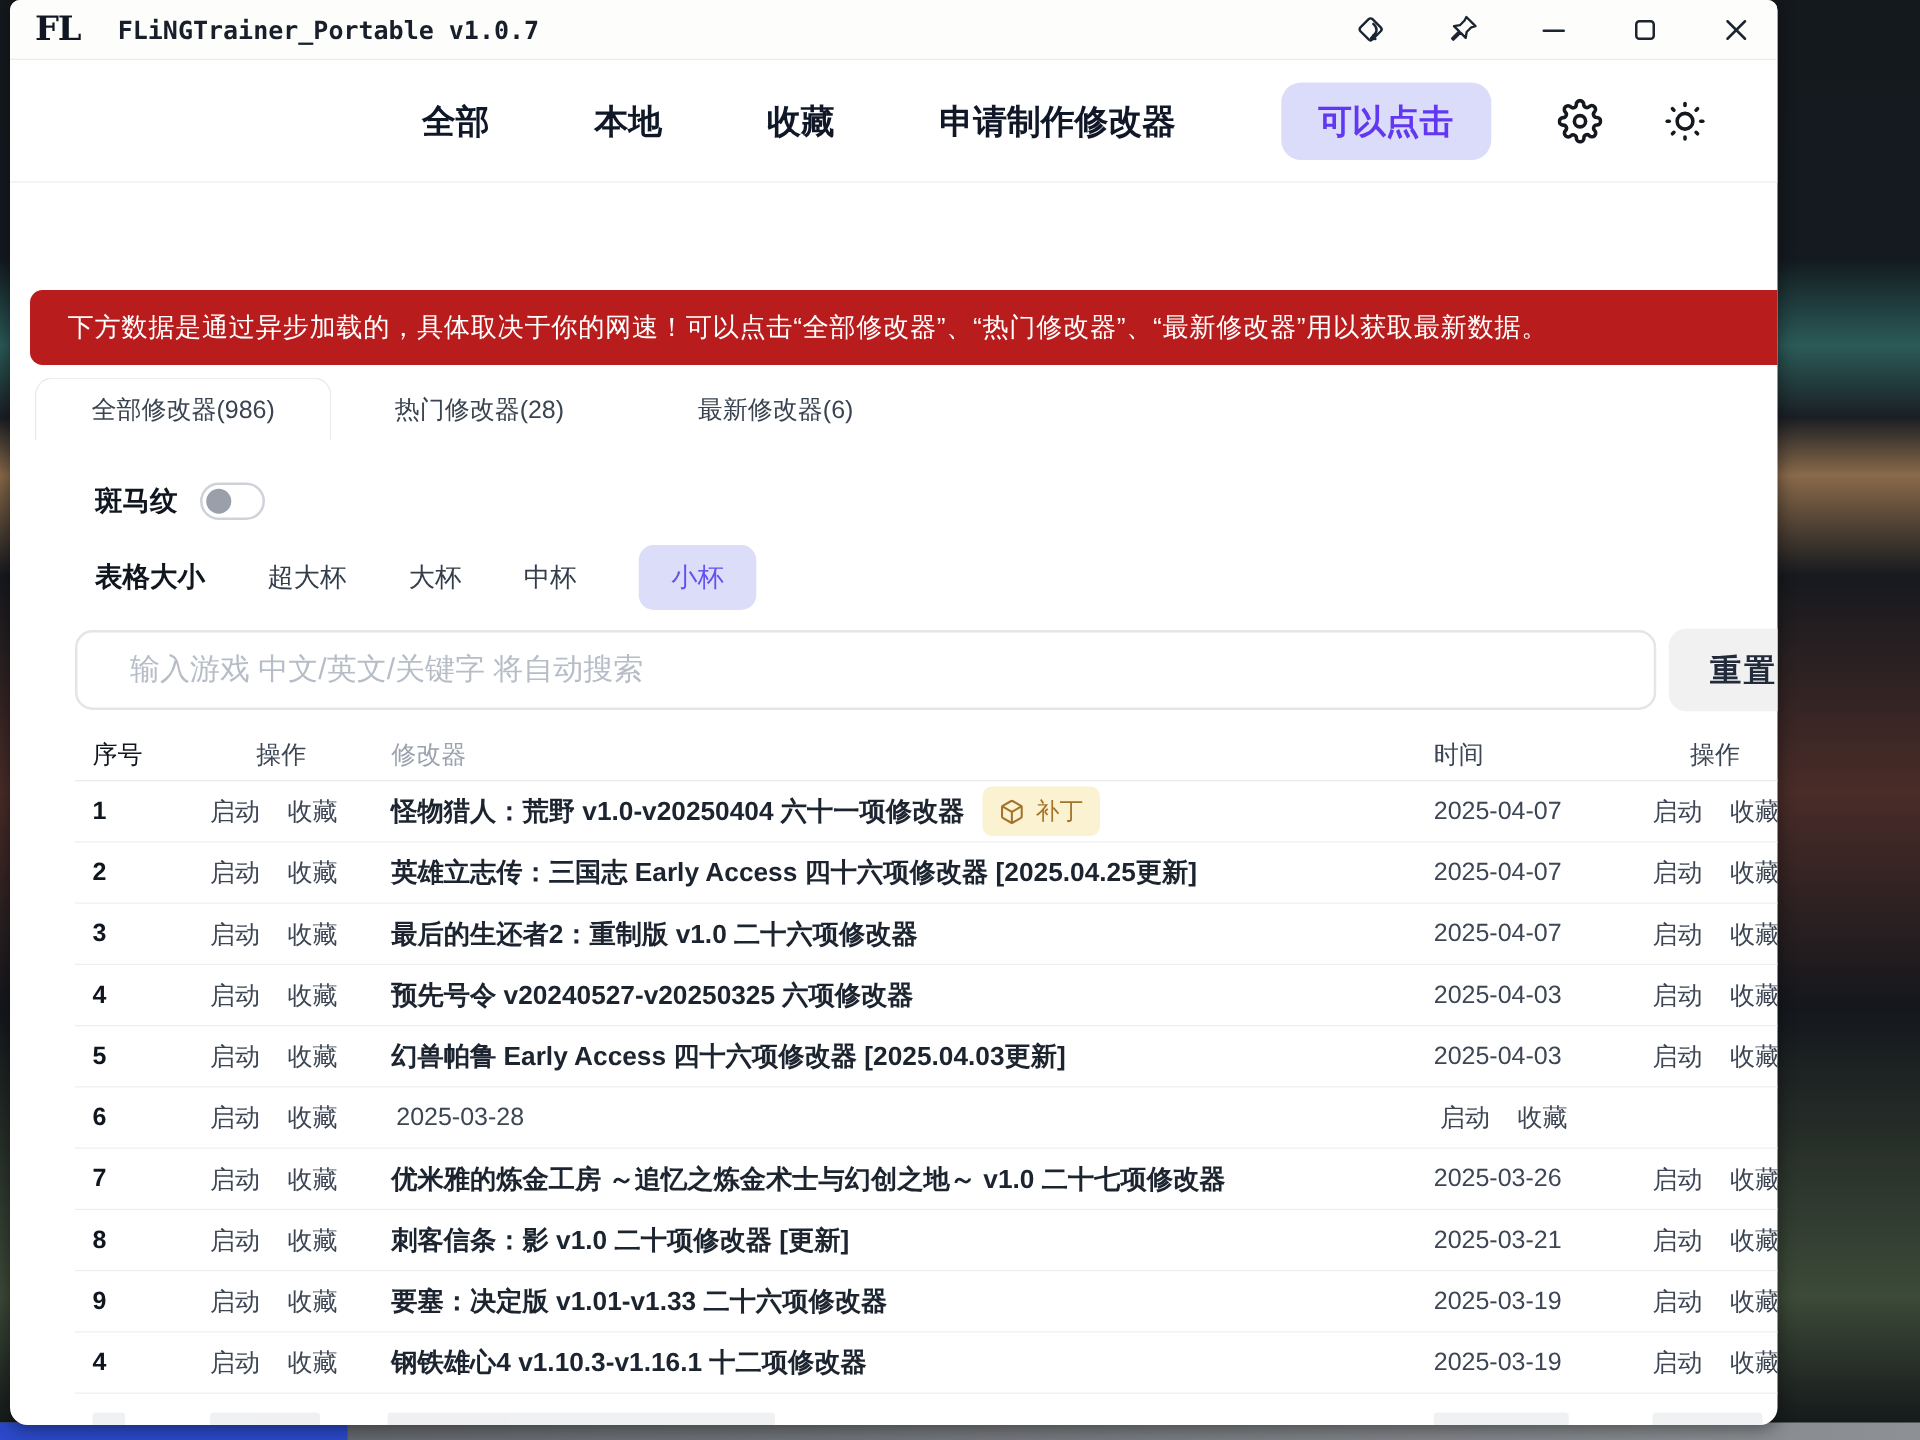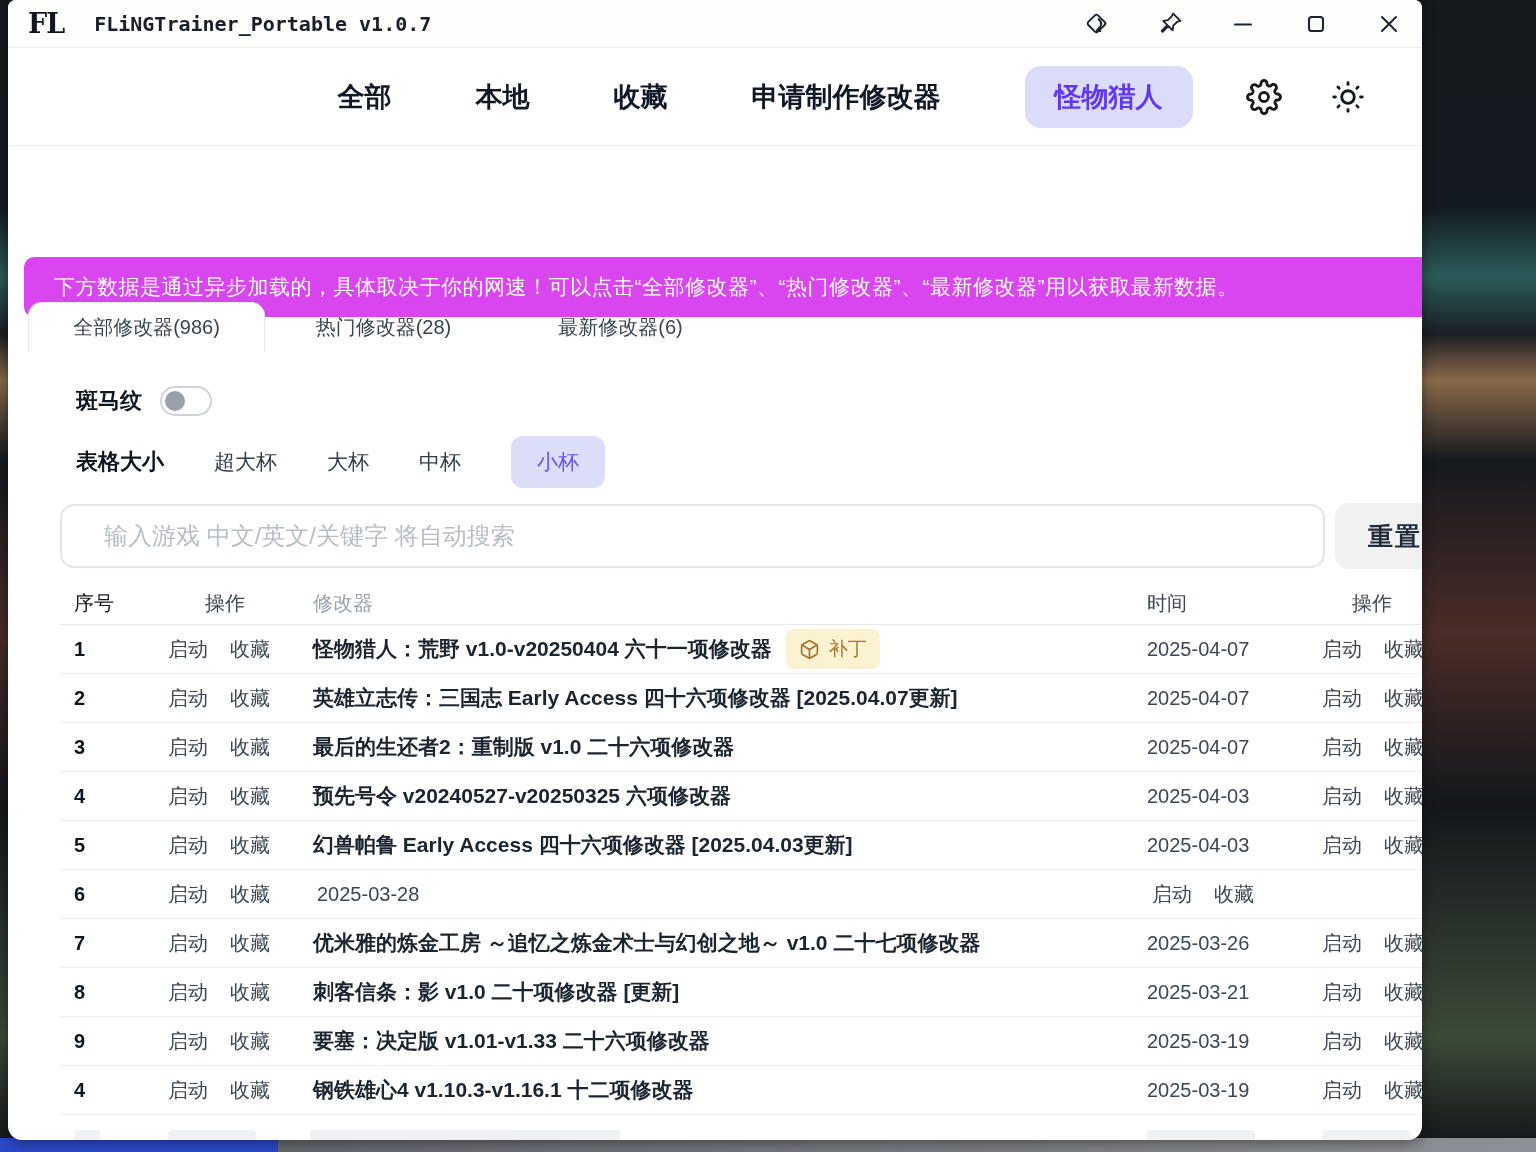--- a/index.html
+++ b/index.html
@@ -32,22 +32,22 @@
   
   .navbar { height:98px; background:#ffffff; border-bottom:1px solid #eceef0;
     display:flex; align-items:center; justify-content:center; gap:84px; padding-left:100px; position:relative; }
   .nav-item { font-size:27px; font-weight:700; color:#101828; cursor:pointer; white-space:nowrap; }
   .nav-item.active { background:#dbdcf9; color:#6237f2; padding:13px 30px; border-radius:16px; }
   .nav-icons { position:absolute; right:56px; top:0; height:98px; display:flex; align-items:center; gap:48px; }
   .nav-icons .tb-btn { width:36px; height:36px; }
 
   
   .banner { position:absolute; left:16px; top:232px; width:1460px; height:60px;
-    background:#d946ef; border-radius:10px; color:#ffffff; font-size:21px;
-    display:flex; align-items:center; padding:0 30px; letter-spacing:.5px;margin-top:25px; }
+    background:#b91c1c; border-radius:10px; color:#ffffff; font-size:21px;
+    display:flex; align-items:center; padding:0 30px; letter-spacing:.5px; }
 
   
   .tabs { position:absolute; left:20px; top:302px; display:flex; }
   .tab { width:237px; height:50px; display:flex; align-items:center; justify-content:center;
     font-size:20px; color:#3a4350; cursor:pointer; }
   .tab.active { border:1px solid #e7e9ec; border-bottom:none; border-radius:14px 14px 0 0; background:#fff; }
 
   
   .zebra-row { position:absolute; left:52px; top:386px; display:flex; align-items:center; gap:18px; }
   .ctl-label { font-size:22px; font-weight:700; color:#10161f;margin-left:16px; }
@@ -141,21 +141,21 @@
           </svg>
       </span>
     </div>
   </div>
 
   <div class="navbar">
     <span class="nav-item">全部</span>
     <span class="nav-item">本地</span>
     <span class="nav-item">收藏</span>
     <span class="nav-item">申请制作修改器</span>
-    <span class="nav-item active">怪物猎人</span>
+    <span class="nav-item active">可以点击</span>
     <div class="nav-icons">
       <span class="tb-btn">
         <svg width="36" height="36" viewBox="0 0 24 24" fill="none" stroke="#14181f" stroke-width="1.9" stroke-linecap="round" stroke-linejoin="round">
           <circle cx="12" cy="12" r="3"></circle>
           <path d="M19.4 15a1.65 1.65 0 0 0 .33 1.82l.06.06a2 2 0 0 1 0 2.83 2 2 0 0 1-2.83 0l-.06-.06a1.65 1.65 0 0 0-1.82-.33 1.65 1.65 0 0 0-1 1.51V21a2 2 0 0 1-2 2 2 2 0 0 1-2-2v-.09A1.65 1.65 0 0 0 9 19.4a1.65 1.65 0 0 0-1.82.33l-.06.06a2 2 0 0 1-2.83 0 2 2 0 0 1 0-2.83l.06-.06a1.65 1.65 0 0 0 .33-1.82 1.65 1.65 0 0 0-1.51-1H3a2 2 0 0 1-2-2 2 2 0 0 1 2-2h.09A1.65 1.65 0 0 0 4.6 9a1.65 1.65 0 0 0-.33-1.82l-.06-.06a2 2 0 0 1 0-2.83 2 2 0 0 1 2.83 0l.06.06a1.65 1.65 0 0 0 1.82.33H9a1.65 1.65 0 0 0 1-1.51V3a2 2 0 0 1 2-2 2 2 0 0 1 2 2v.09a1.65 1.65 0 0 0 1 1.51 1.65 1.65 0 0 0 1.82-.33l.06-.06a2 2 0 0 1 2.83 0 2 2 0 0 1 0 2.83l-.06.06a1.65 1.65 0 0 0-.33 1.82V9a1.65 1.65 0 0 0 1.51 1H21a2 2 0 0 1 2 2 2 2 0 0 1-2 2h-.09a1.65 1.65 0 0 0-1.51 1z"></path>
         </svg>
       </span>
       <span class="tb-btn">
         <svg width="36" height="36" viewBox="0 0 24 24" fill="none" stroke="#14181f" stroke-width="1.9" stroke-linecap="round">
           <circle cx="12" cy="12" r="4.2"></circle>
@@ -232,21 +232,21 @@
         </span>
       </div>
 
       <div class="trow">
         <span class="c-idx">2</span>
         <span class="c-act1">
           <span class="action-link">启动</span>
           <span class="action-link">收藏</span>
         </span>
         <span class="c-name">
-          <span class="t-name">英雄立志传：三国志 Early Access 四十六项修改器 [2025.04.07更新]</span>
+          <span class="t-name">英雄立志传：三国志 Early Access 四十六项修改器 [2025.04.25更新]</span>
 
         </span>
         <span class="c-time">2025-04-07</span>
         <span class="c-act2">
           <span class="action-link">启动</span>
           <span class="action-link">收藏</span>
         </span>
       </div>
 
       <div class="trow">

